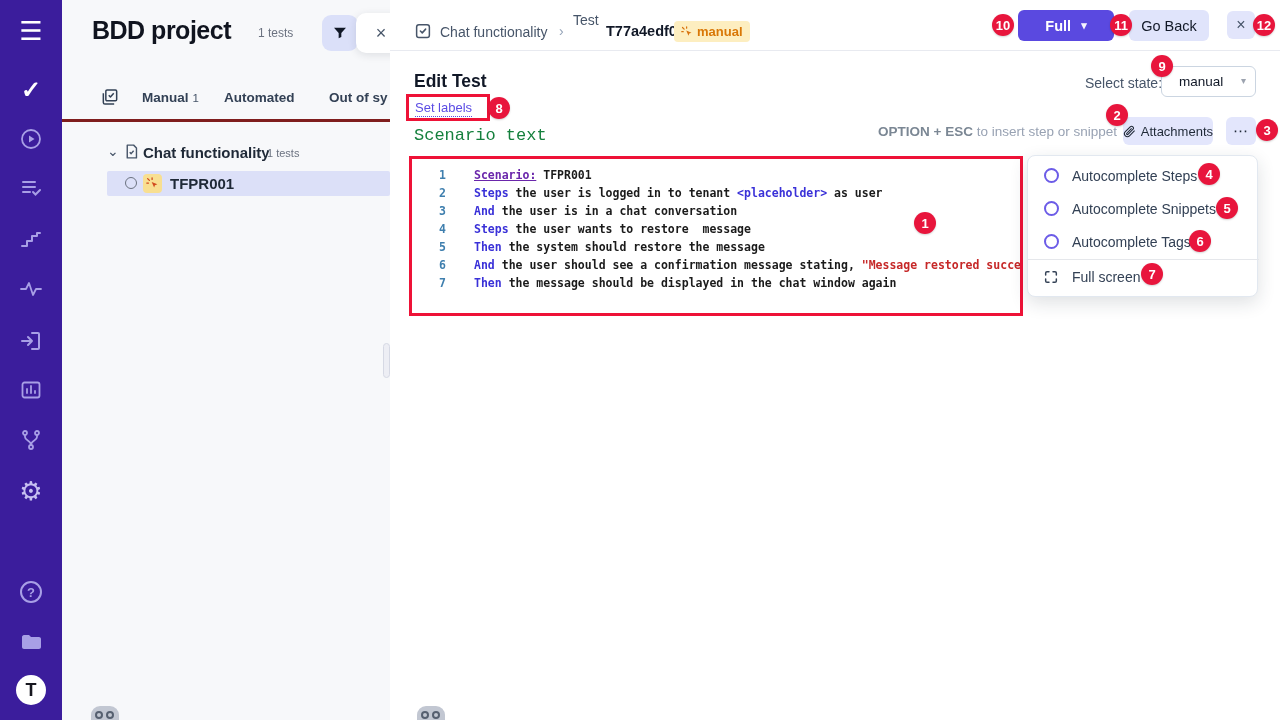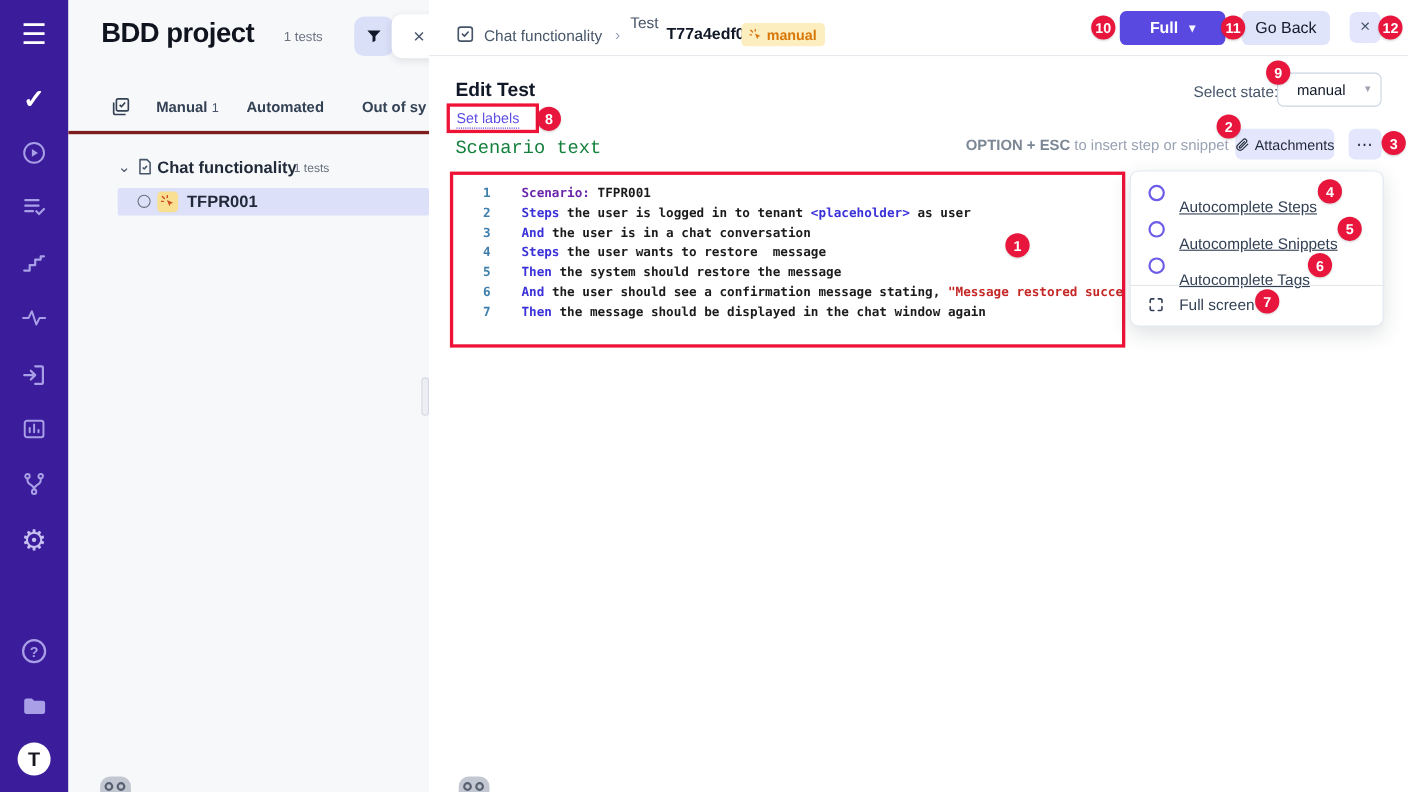--- a/index.html
+++ b/index.html
@@ -76,30 +76,30 @@
   .hint b { color:#7b8794; font-weight:700; }
   .btn-attach { position:absolute; left:733px; top:117px; width:90px; height:28px; background:#e3e6fc; border-radius:6px; display:flex; align-items:center; justify-content:center; gap:5px; font-size:13px; color:#1f2937; cursor:pointer; }
   .btn-more { position:absolute; left:836px; top:117px; width:30px; height:28px; background:#e3e6fc; border-radius:6px; display:flex; align-items:center; justify-content:center; font-size:15px; color:#1f2937; letter-spacing:1px; cursor:pointer; }
 
   
   .editor { position:absolute; left:22px; top:159px; width:608px; height:154px; overflow:hidden; background:#fff; }
   .eline { position:relative; height:18px; white-space:pre; font-family:"DejaVu Sans Mono", monospace; font-size:11.5px; font-weight:700; line-height:18px; }
   .eline:first-child { margin-top:7px; }
   .lnum { display:inline-block; width:34px; text-align:right; color:#3f7fae; margin-right:28px; }
   .kw { color:#3a31d8; }
-  .kw-scenario { color:#6a26ab; }
+  .kw-scenario { color:#6a26ab;text-decoration:underline; }
   .code-txt { color:#1b1b1b; }
   .code-ph { color:#3a31d8; }
   .code-str { color:#c62828; }
 
   
   .menu { position:absolute; left:637px; top:155px; width:231px; height:142px; background:#fff; border:1px solid #e2e8f0; border-radius:8px; box-shadow:0 6px 18px rgba(30,41,59,.14); z-index:5; }
   .menu-item { position:absolute; left:0; width:231px; height:33px; cursor:pointer; }
   .menu-item .radio { position:absolute; left:16px; top:8px; width:15px; height:15px; border:2px solid #6c5ce7; border-radius:50%; }
-  .menu-item .mlabel { position:absolute; left:44px; top:20px; font-size:14px; color:#334155;text-decoration:underline; }
+  .menu-item .mlabel { position:absolute; left:44px; top:8px; font-size:14px; color:#334155; }
   .mi-0 { top:4px; } .mi-1 { top:37px; } .mi-2 { top:70px; }
   .menu-divider { position:absolute; left:0; top:103px; width:231px; height:1px; background:#e5e7eb; }
   .mi-full { position:absolute; left:0; top:104px; width:231px; height:34px; cursor:pointer; }
   .mi-full .fs-icon { position:absolute; left:15px; top:9px; }
   .mi-full .mlabel { position:absolute; left:44px; top:9px; font-size:14px; color:#334155; }
 
   
   .abadge { position:absolute; width:22px; height:22px; background:#e8153c; border-radius:50%; color:#fff; font-size:13px; font-weight:700; display:flex; align-items:center; justify-content:center; z-index:8; box-shadow:0 1px 2px rgba(0,0,0,.18); }
 </style>
 </head>

